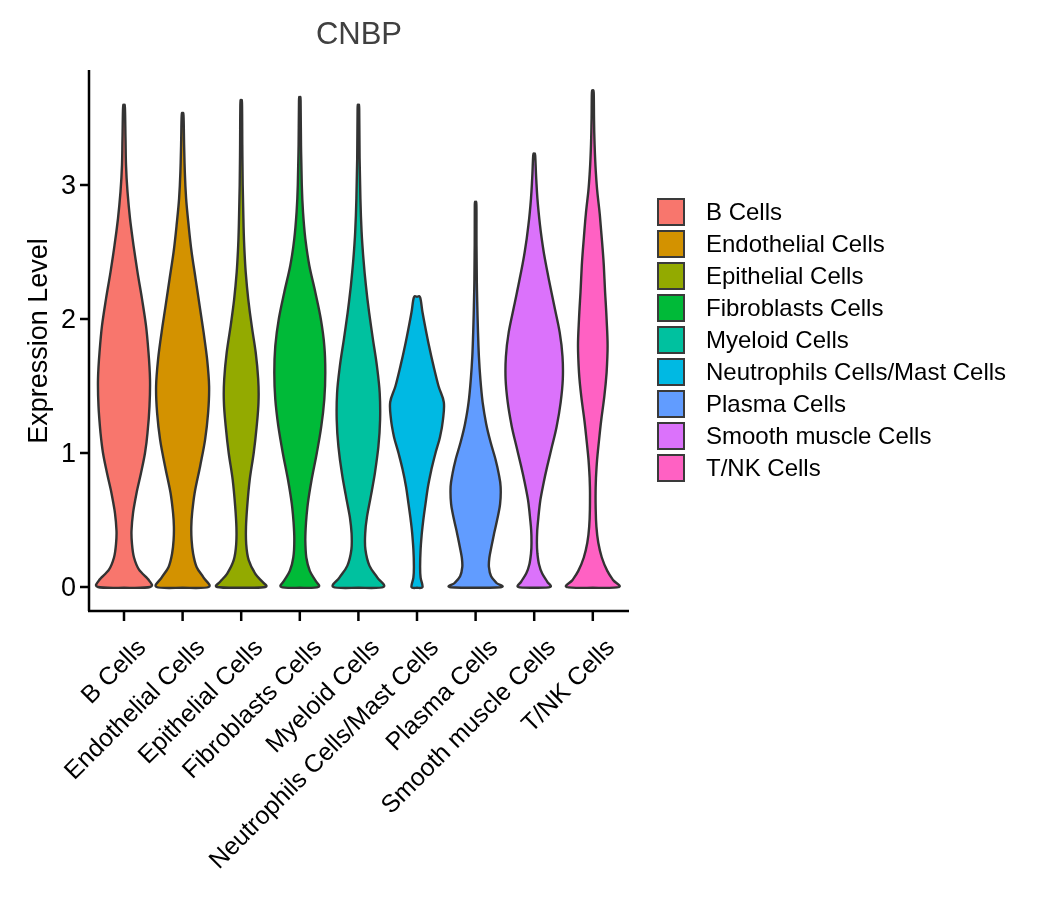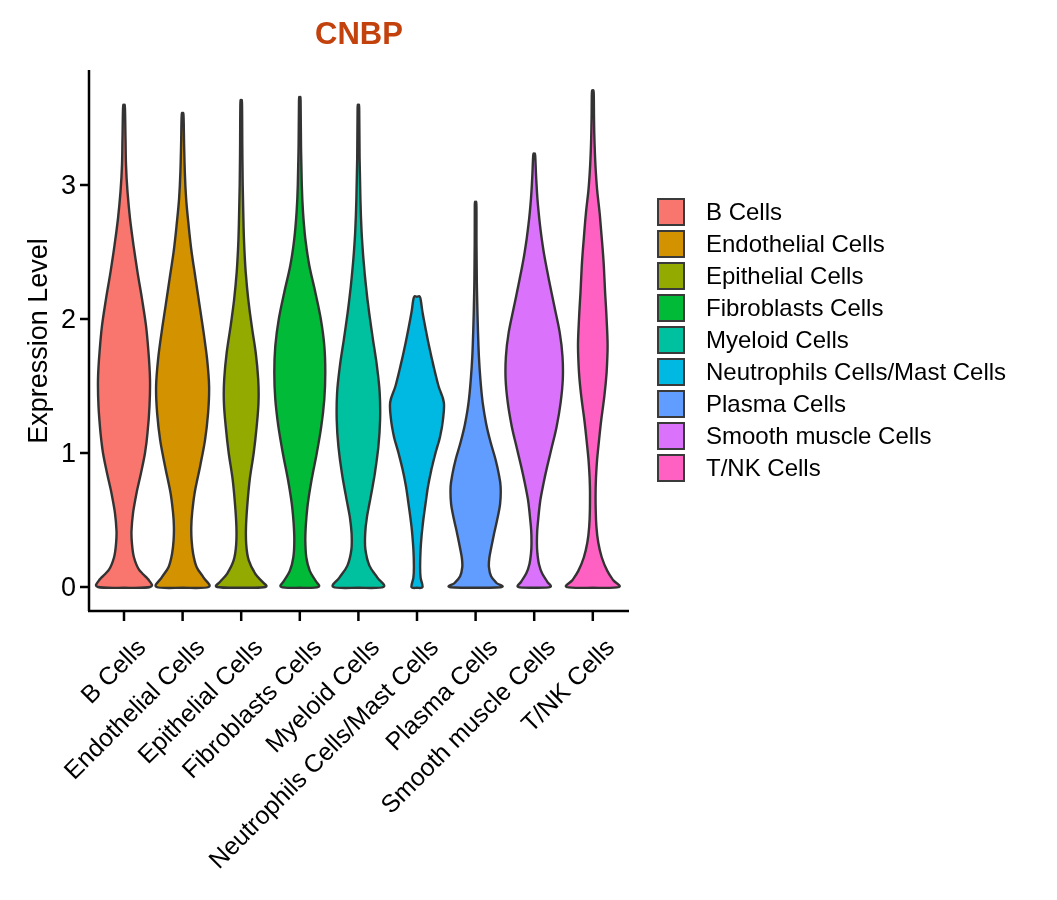--- a/index.html
+++ b/index.html
@@ -6,21 +6,21 @@
   #canvas{
     position:relative;
     width:1057px;height:900px;
     background:#ffffff;
     font-family:"Liberation Sans","DejaVu Sans",sans-serif;
     color:#000;
     overflow:hidden;
   }
   .title{
     position:absolute;left:89px;top:16px;width:540px;
-    text-align:center;font-size:31px;font-weight:bold;color:#c2410c;
+    text-align:center;font-size:31px;font-weight:normal;color:#404040;
   }
   .ylabel{
     position:absolute;left:38px;top:341px;
     transform:translate(-50%,-50%) rotate(-90deg);
     white-space:nowrap;font-size:27px;color:#000;
   }
   #plot{position:absolute;left:0;top:0;}
   .ytick{
     position:absolute;left:0;width:76px;height:32px;line-height:32px;
     text-align:right;font-size:27px;color:#000;

